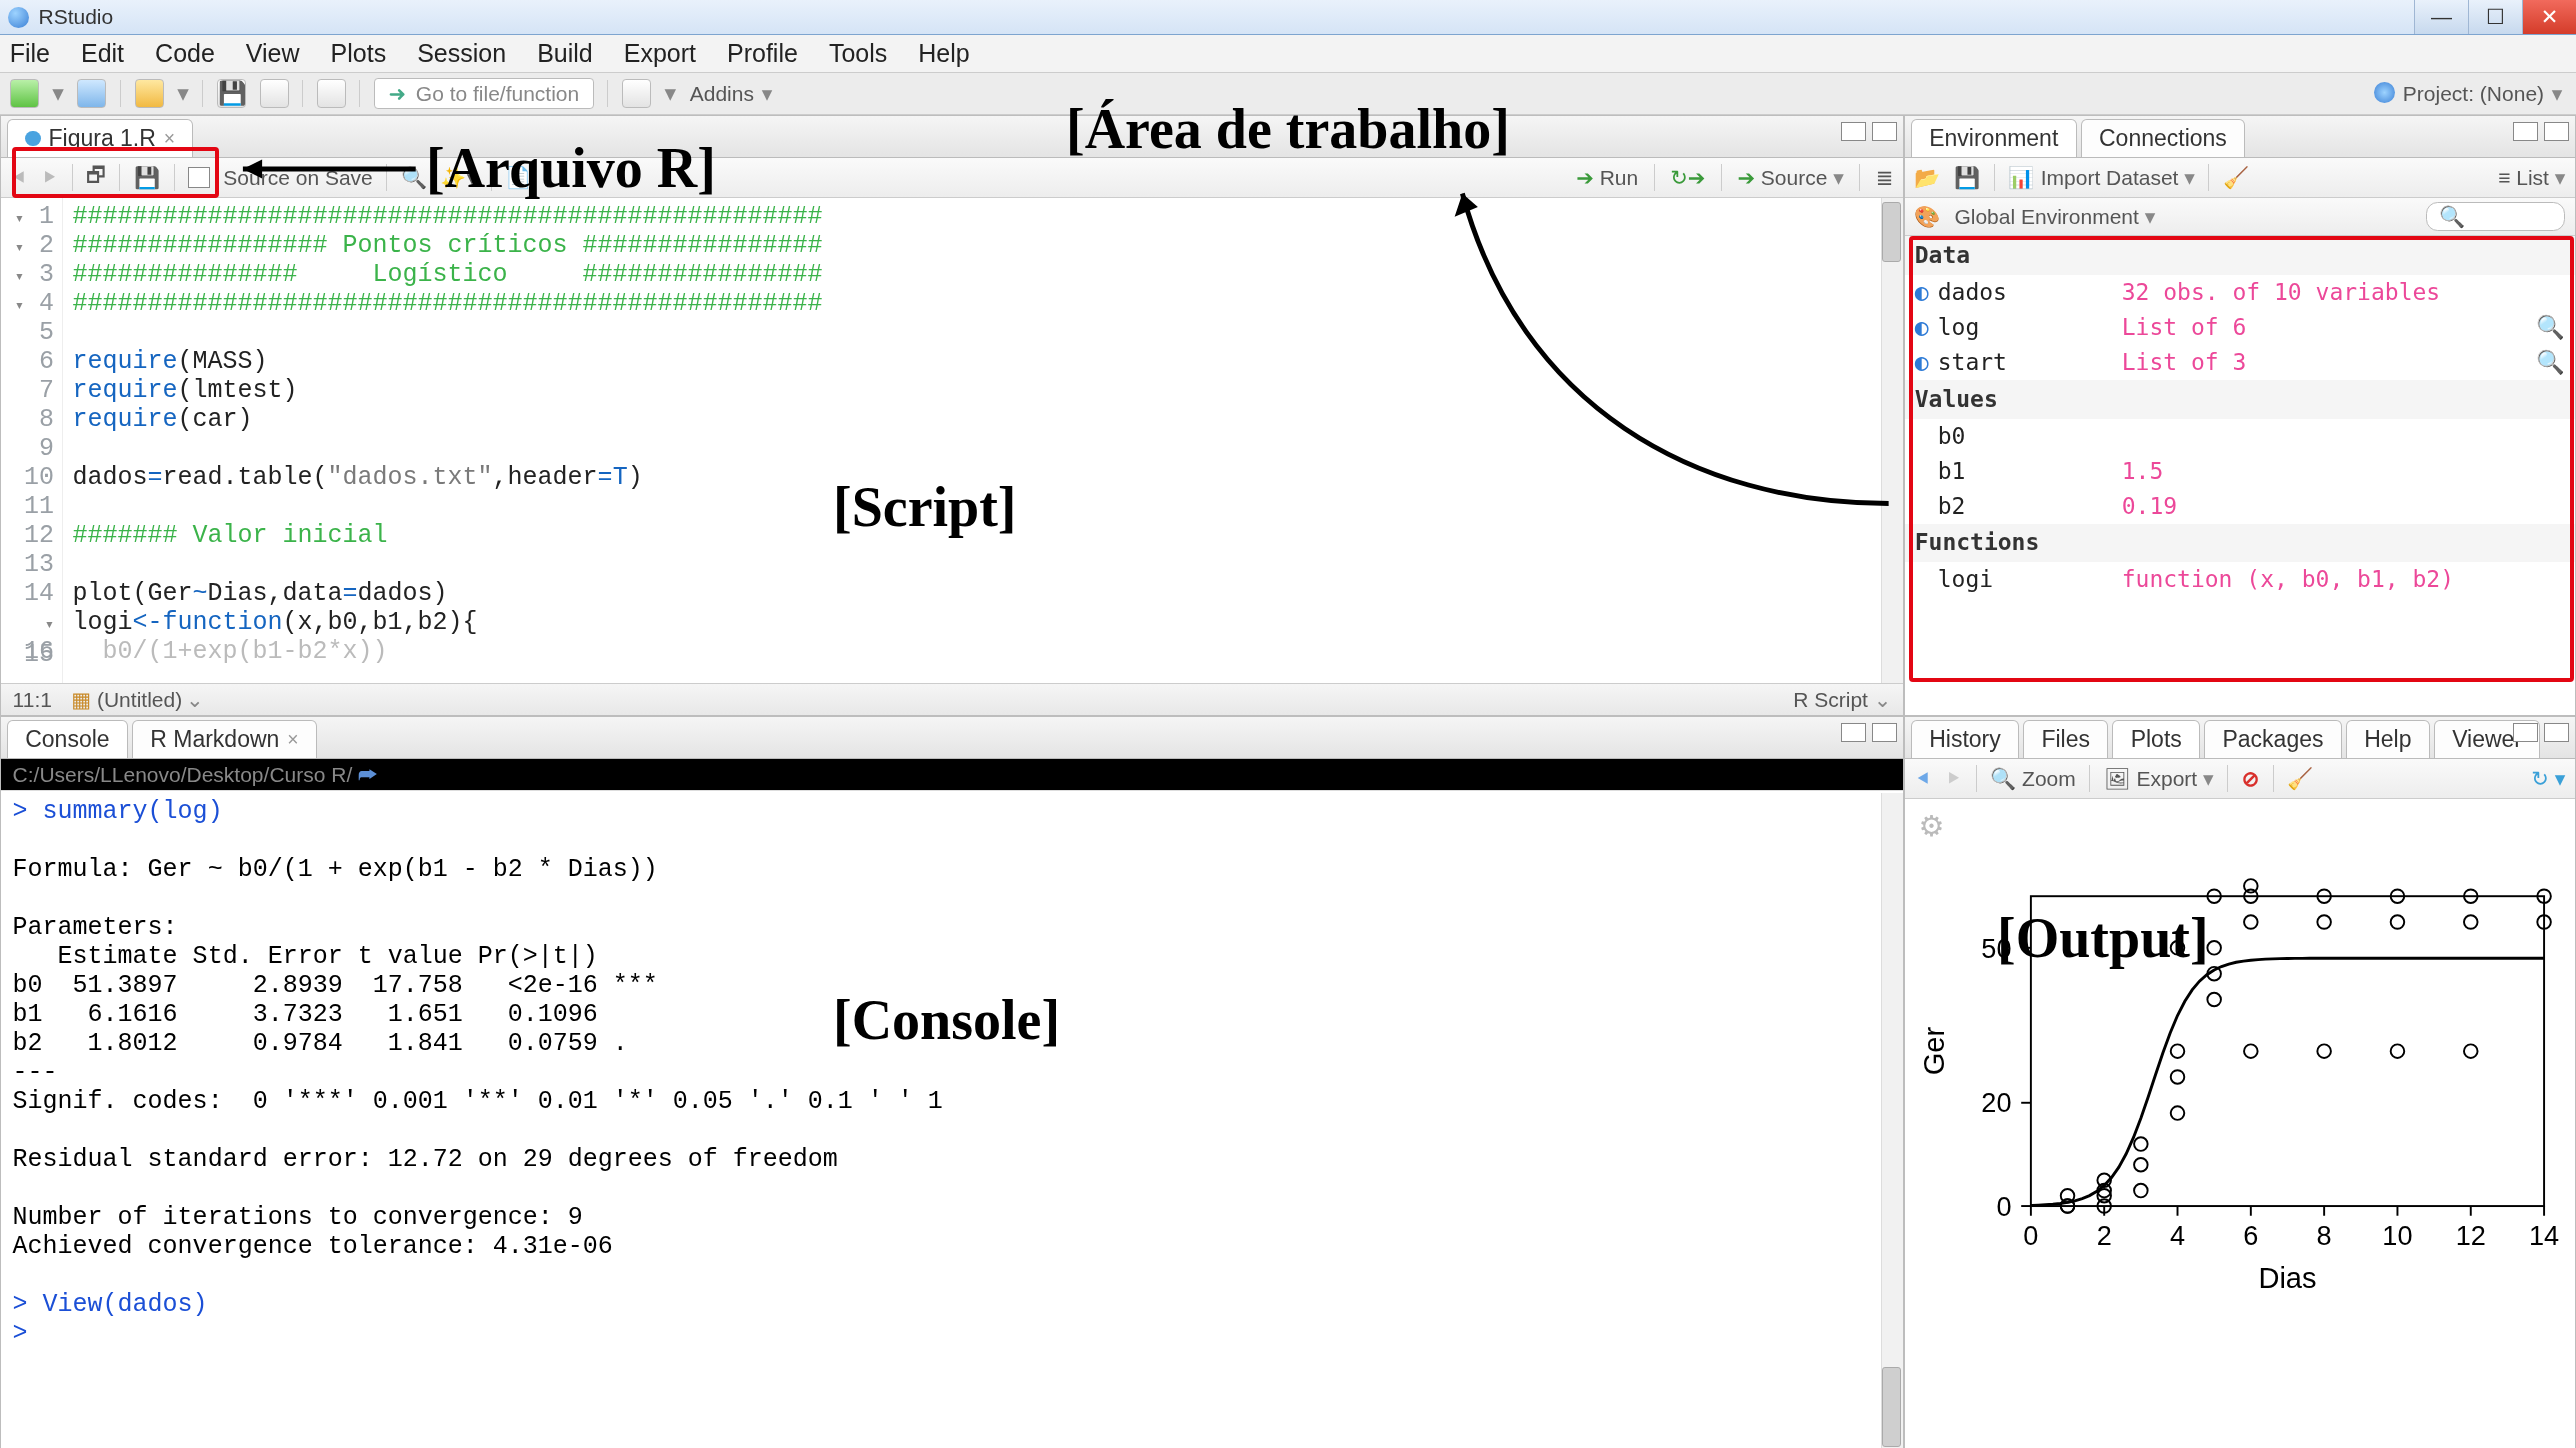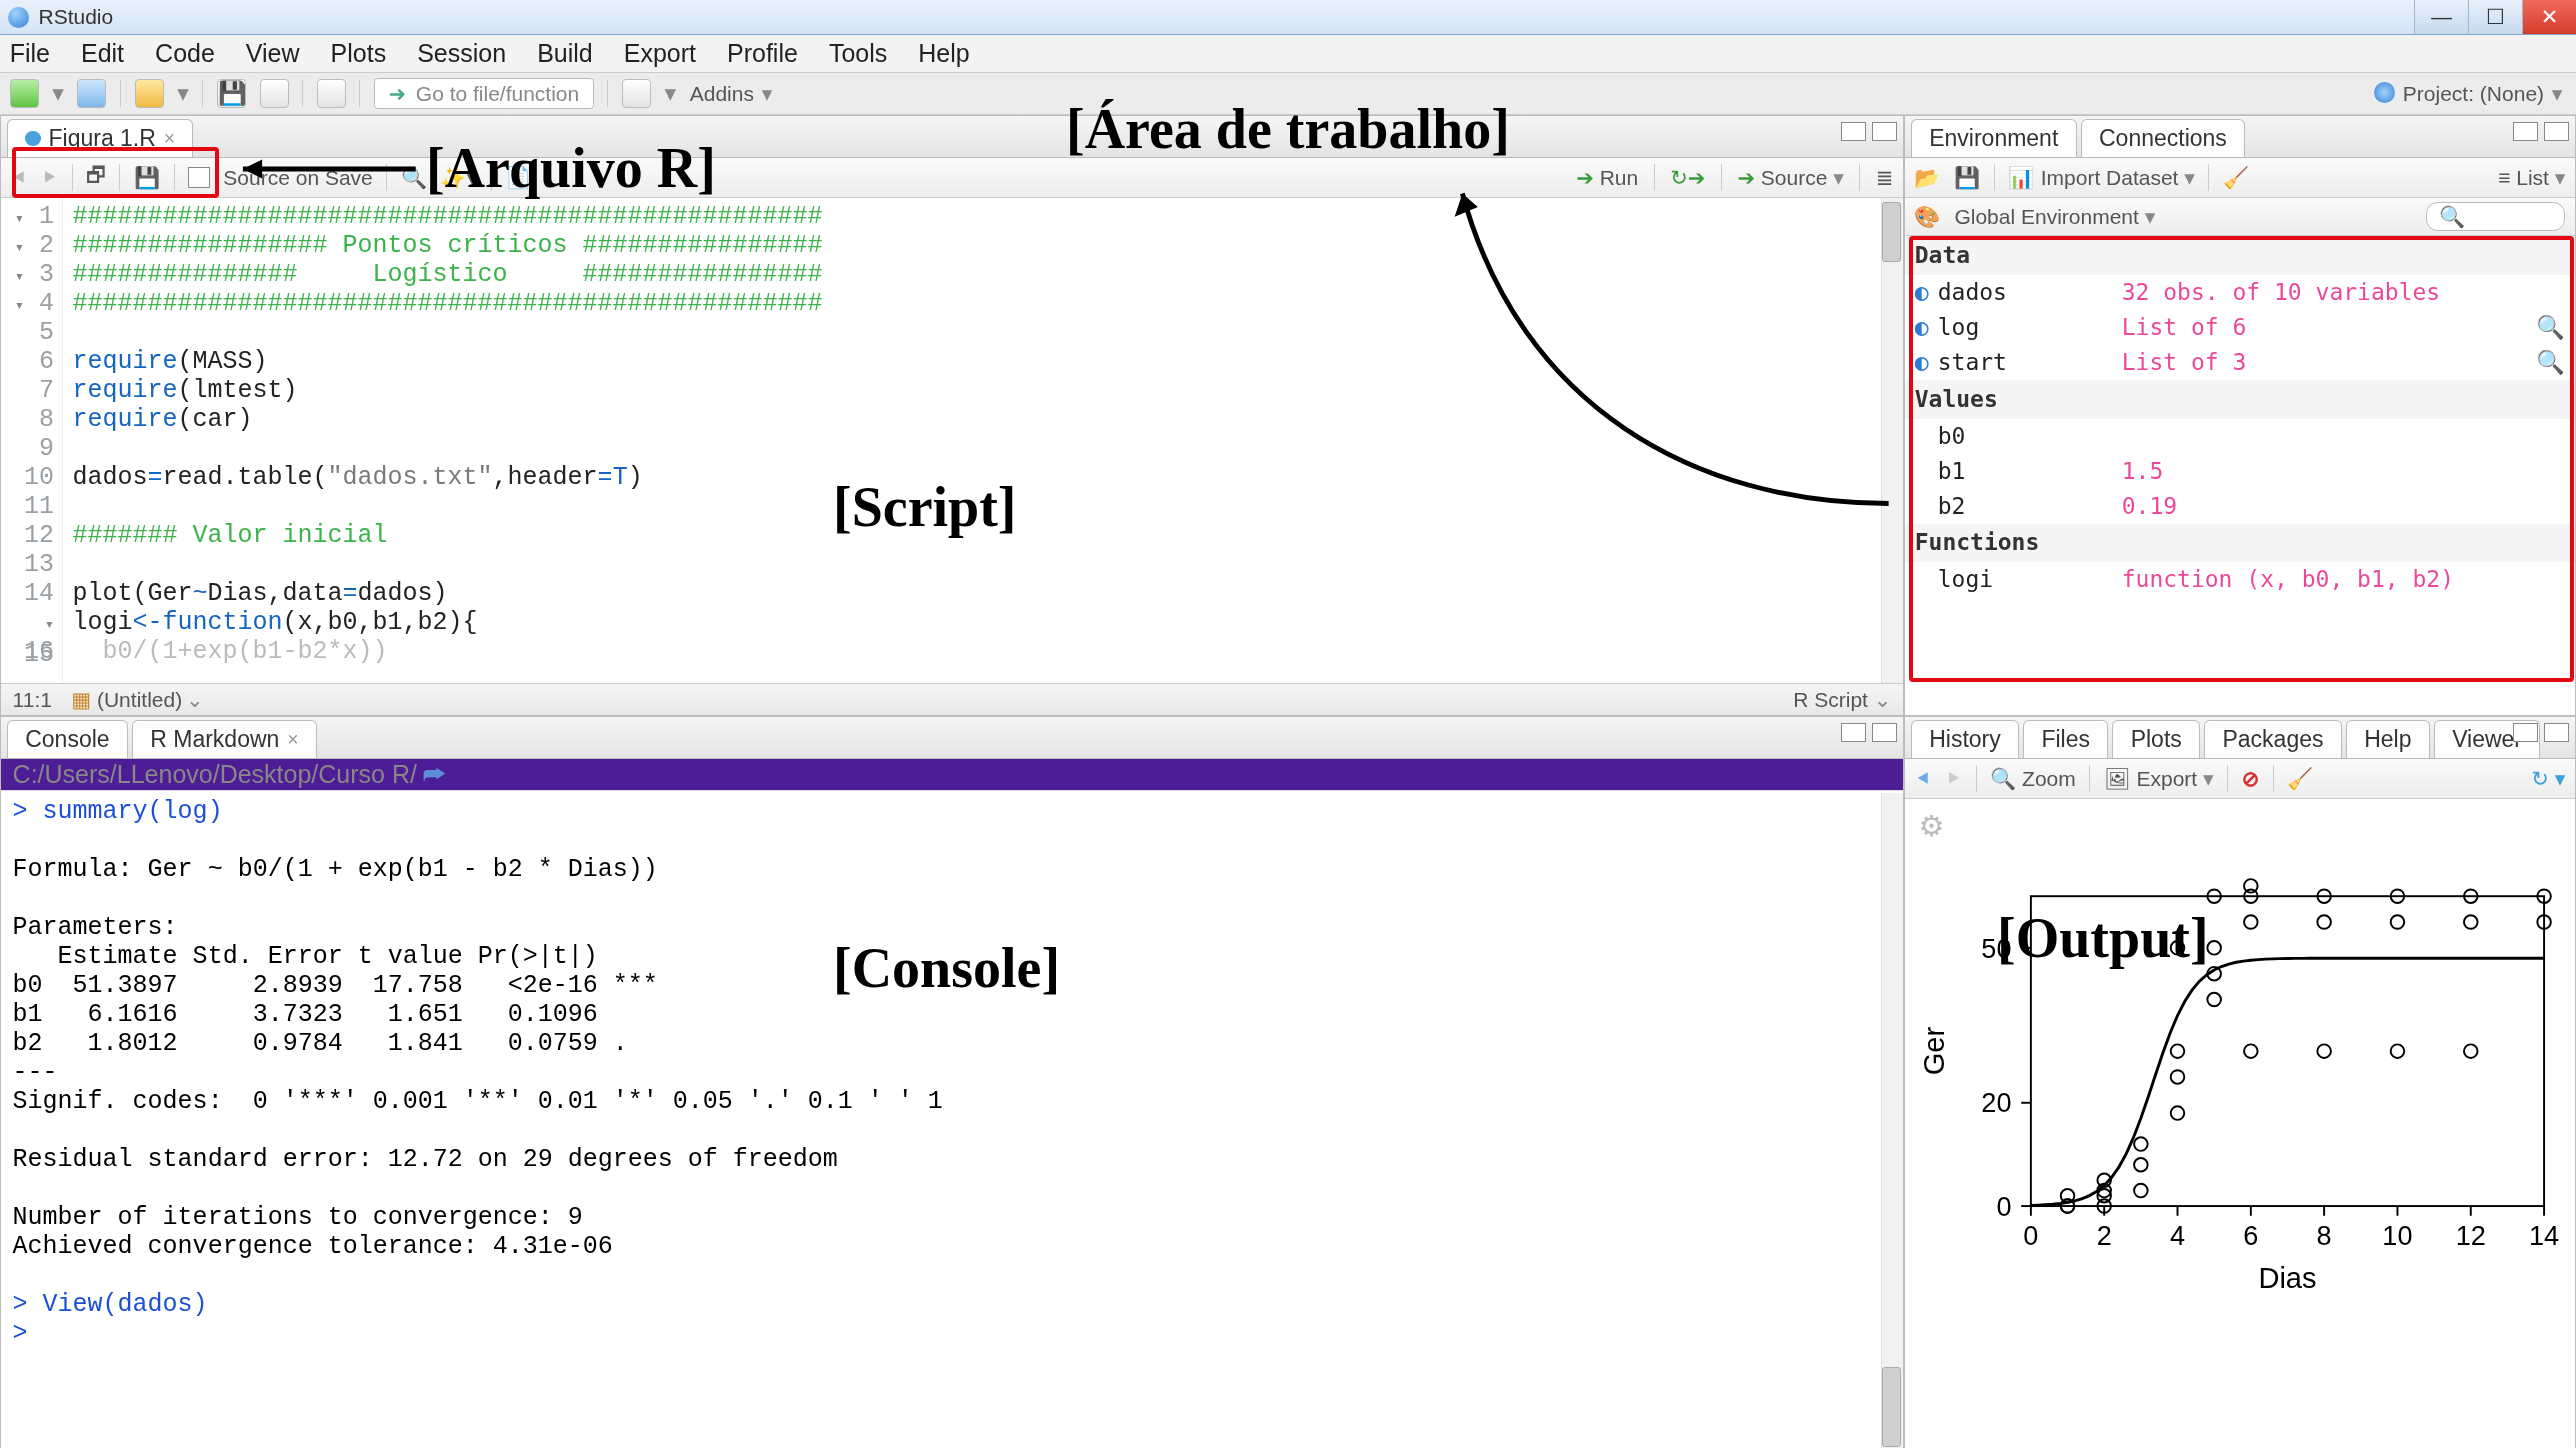--- a/index.html
+++ b/index.html
@@ -46,21 +46,21 @@
   .c-str{color:#7a7a7a}
   .c-op{color:#1565c0}
   .editor-status{height:31px;background:linear-gradient(#f5f5f5,#e8e8e8);border-top:1px solid #ccc;display:flex;align-items:center;font-size:21px;padding:0 11.6px;color:#555}
   .editor-status .rtype{margin-left:auto}
   
   .redbox{position:absolute;border:4.8px solid #e30613;border-radius:3.9px}
   .overlay-label{position:absolute;font-family:"Times New Roman",serif;font-size:56px;font-weight:bold;color:#000}
   
   .console-body{flex:1;font-family:"Consolas","Courier New",monospace;font-size:25px;line-height:29px;white-space:pre;padding:5.8px 11.6px;overflow:hidden;color:#000}
   .pb{color:#1b4fd6}
-  .path-bar{height:31px;background:#4c1d95;border-bottom:1px solid #ddd;font-size:25px;color:#888;display:flex;align-items:center;padding:0 11.6px}
+  .path-bar{height:31px;background:#000000;border-bottom:1px solid #ddd;font-size:21px;color:#888;display:flex;align-items:center;padding:0 11.6px}
   
   .env-body{flex:1;font-family:"Lucida Console","Consolas",monospace;font-size:23px;line-height:35px;overflow:hidden}
   .env-head{background:#f5f5f5;font-weight:bold;padding:1.9px 9.7px;color:#333}
   .env-row{display:flex;padding:0 9.7px;align-items:center}
   .env-row .ico{width:23px;color:#2e7bd6;font-weight:bold}
   .env-row .n{width:184px;font-family:"Consolas",monospace}
   .env-row .v{flex:1;font-family:"Consolas",monospace;color:#ec4899}
   .env-row .mag{color:#888}
   .searchbox{border:1px solid #bbb;border-radius:11.6px;padding:1.9px 11.6px;color:#888;background:#fff}
   
@@ -420,21 +420,21 @@
   </div>
 
 </div>
 
 <div class="redbox" style="left:11.6px;top:147px;width:199px;height:43px"></div>
 <div class="redbox" style="left:1909px;top:236px;width:657px;height:438px"></div>
 
 <div class="overlay-label" style="left:426px;top:136px">[Arquivo R]</div>
 <div class="overlay-label" style="left:1066px;top:97px">[Área de trabalho]</div>
 <div class="overlay-label" style="left:833px;top:475px">[Script]</div>
-<div class="overlay-label" style="left:833px;top:936px">[Console]</div>
+<div class="overlay-label" style="left:833px;top:988px">[Console]</div>
 <div class="overlay-label" style="left:1997px;top:906px">[Output]</div>
 
 <svg class="arrow-svg" style="left:223px;top:145px" width="203" height="48" viewBox="0 0 210 50">
   <line x1="200" y1="25" x2="20" y2="25" stroke="#000" stroke-width="5"></line>
   <polygon points="20,25 40,15 40,35" fill="#000"></polygon>
 </svg>
 <svg class="arrow-svg" style="left:1443px;top:174px" width="465" height="349" viewBox="0 0 480 360">
   <path d="M 20 20 C 80 240, 260 340, 460 340" stroke="#000" stroke-width="5" fill="none"></path>
   <polygon points="20,20 12,44 36,34" fill="#000"></polygon>
 </svg>

